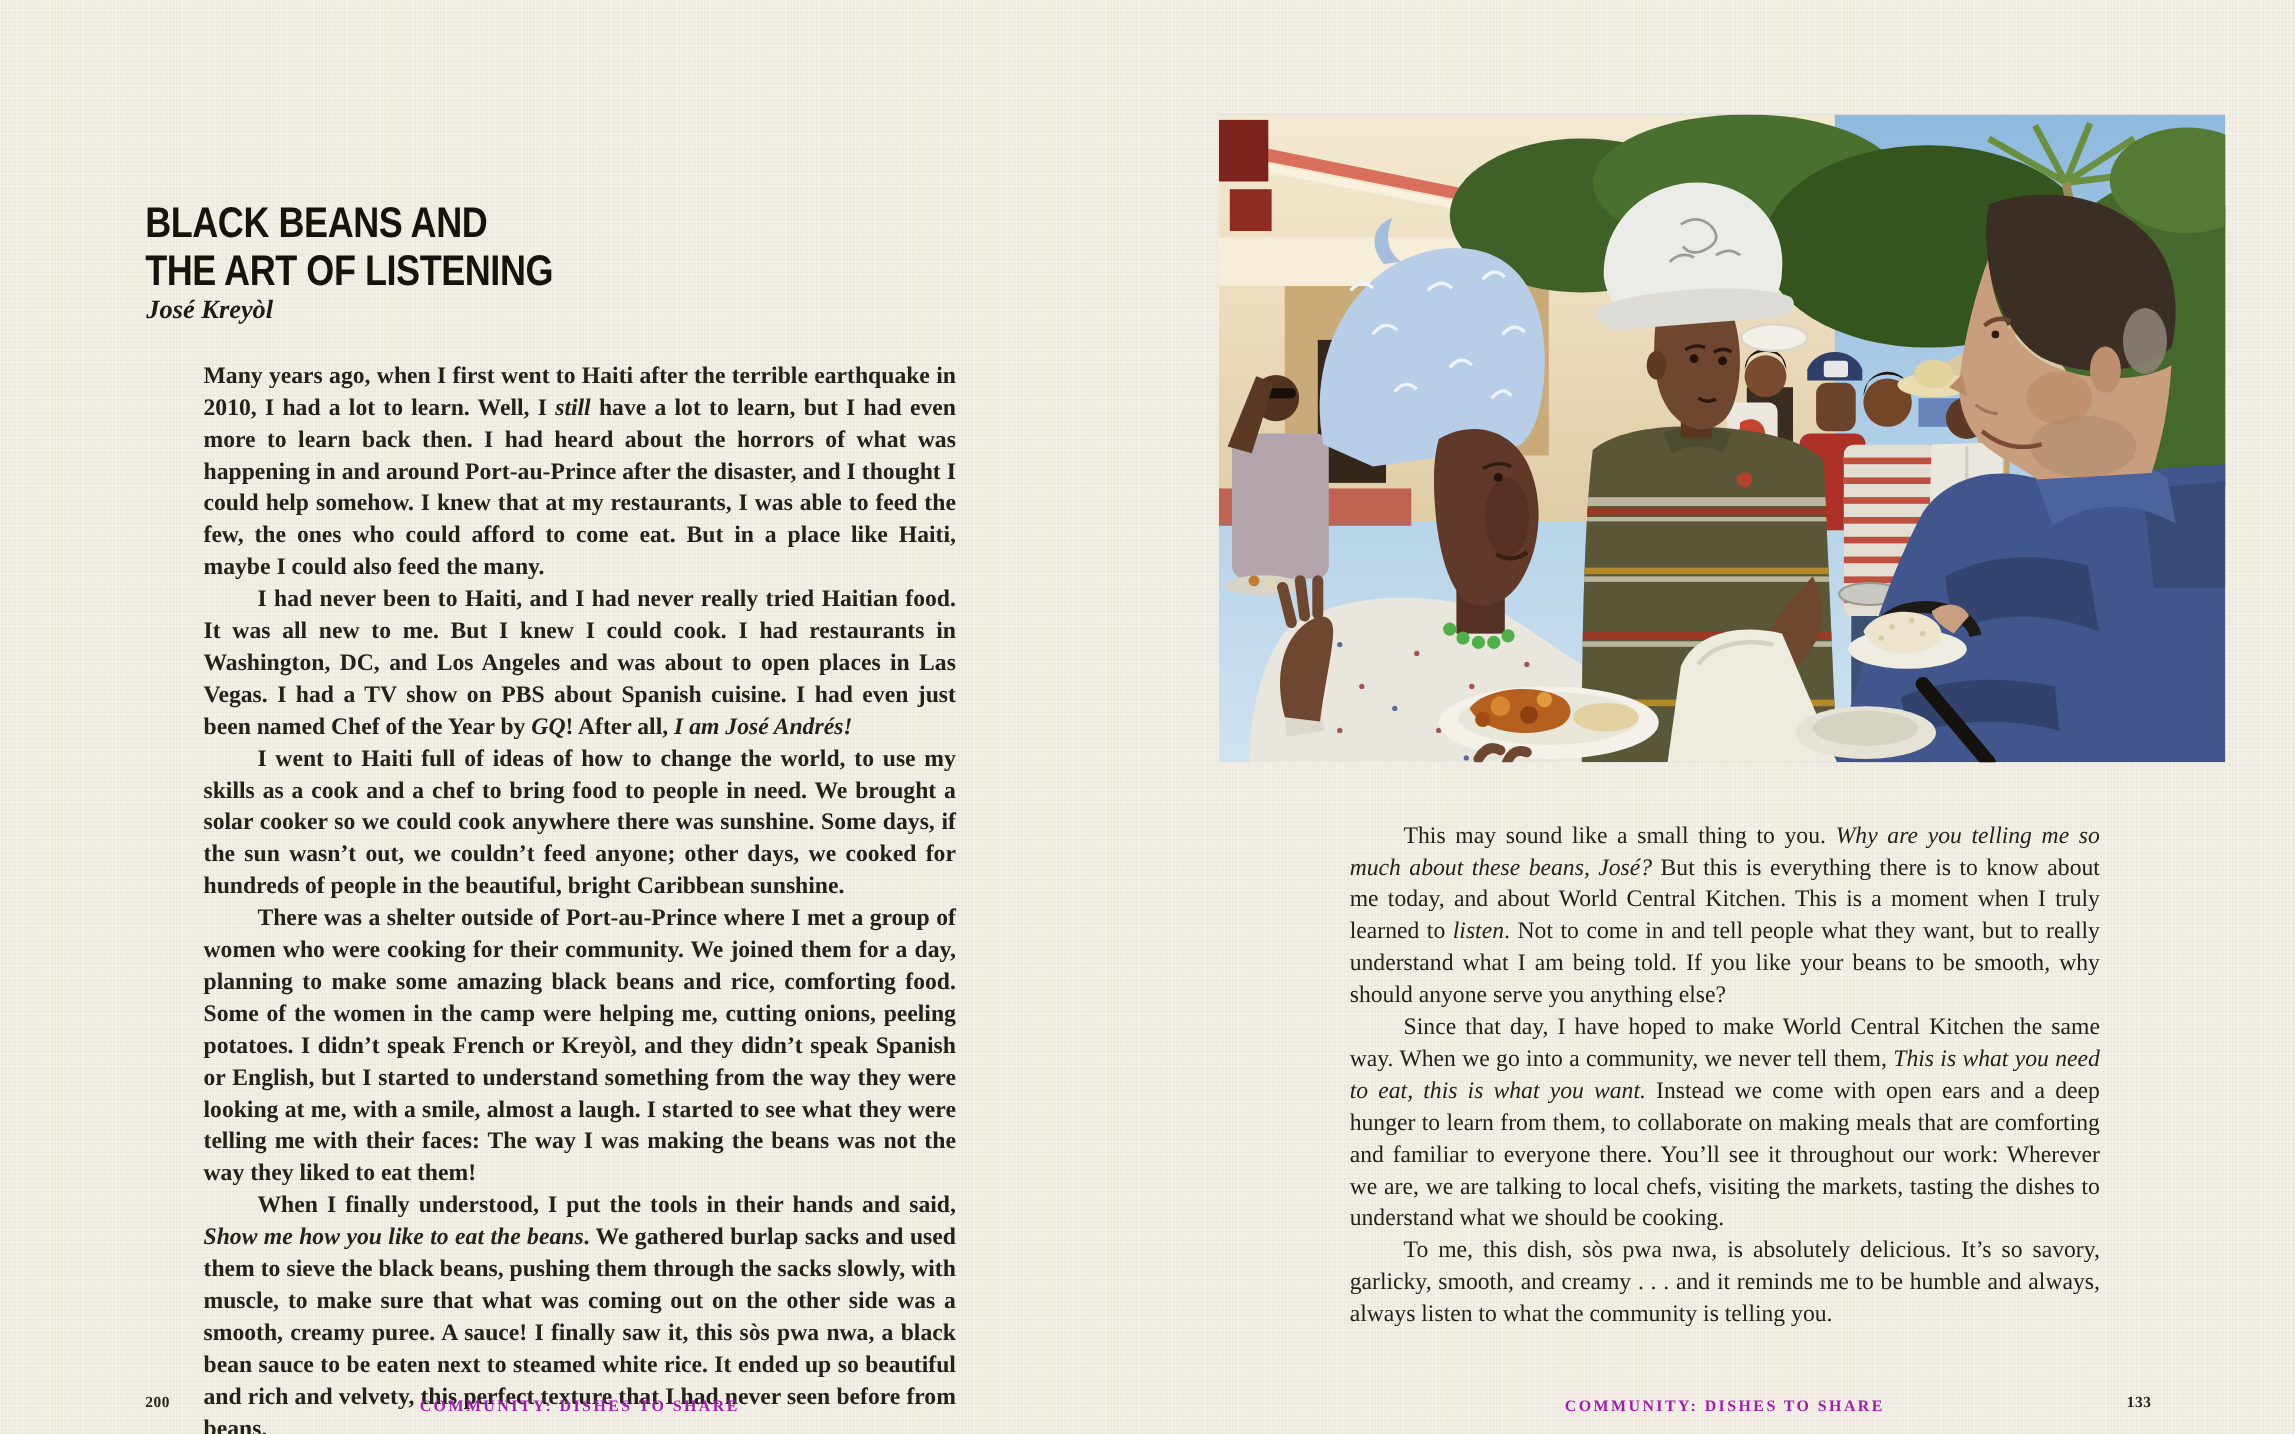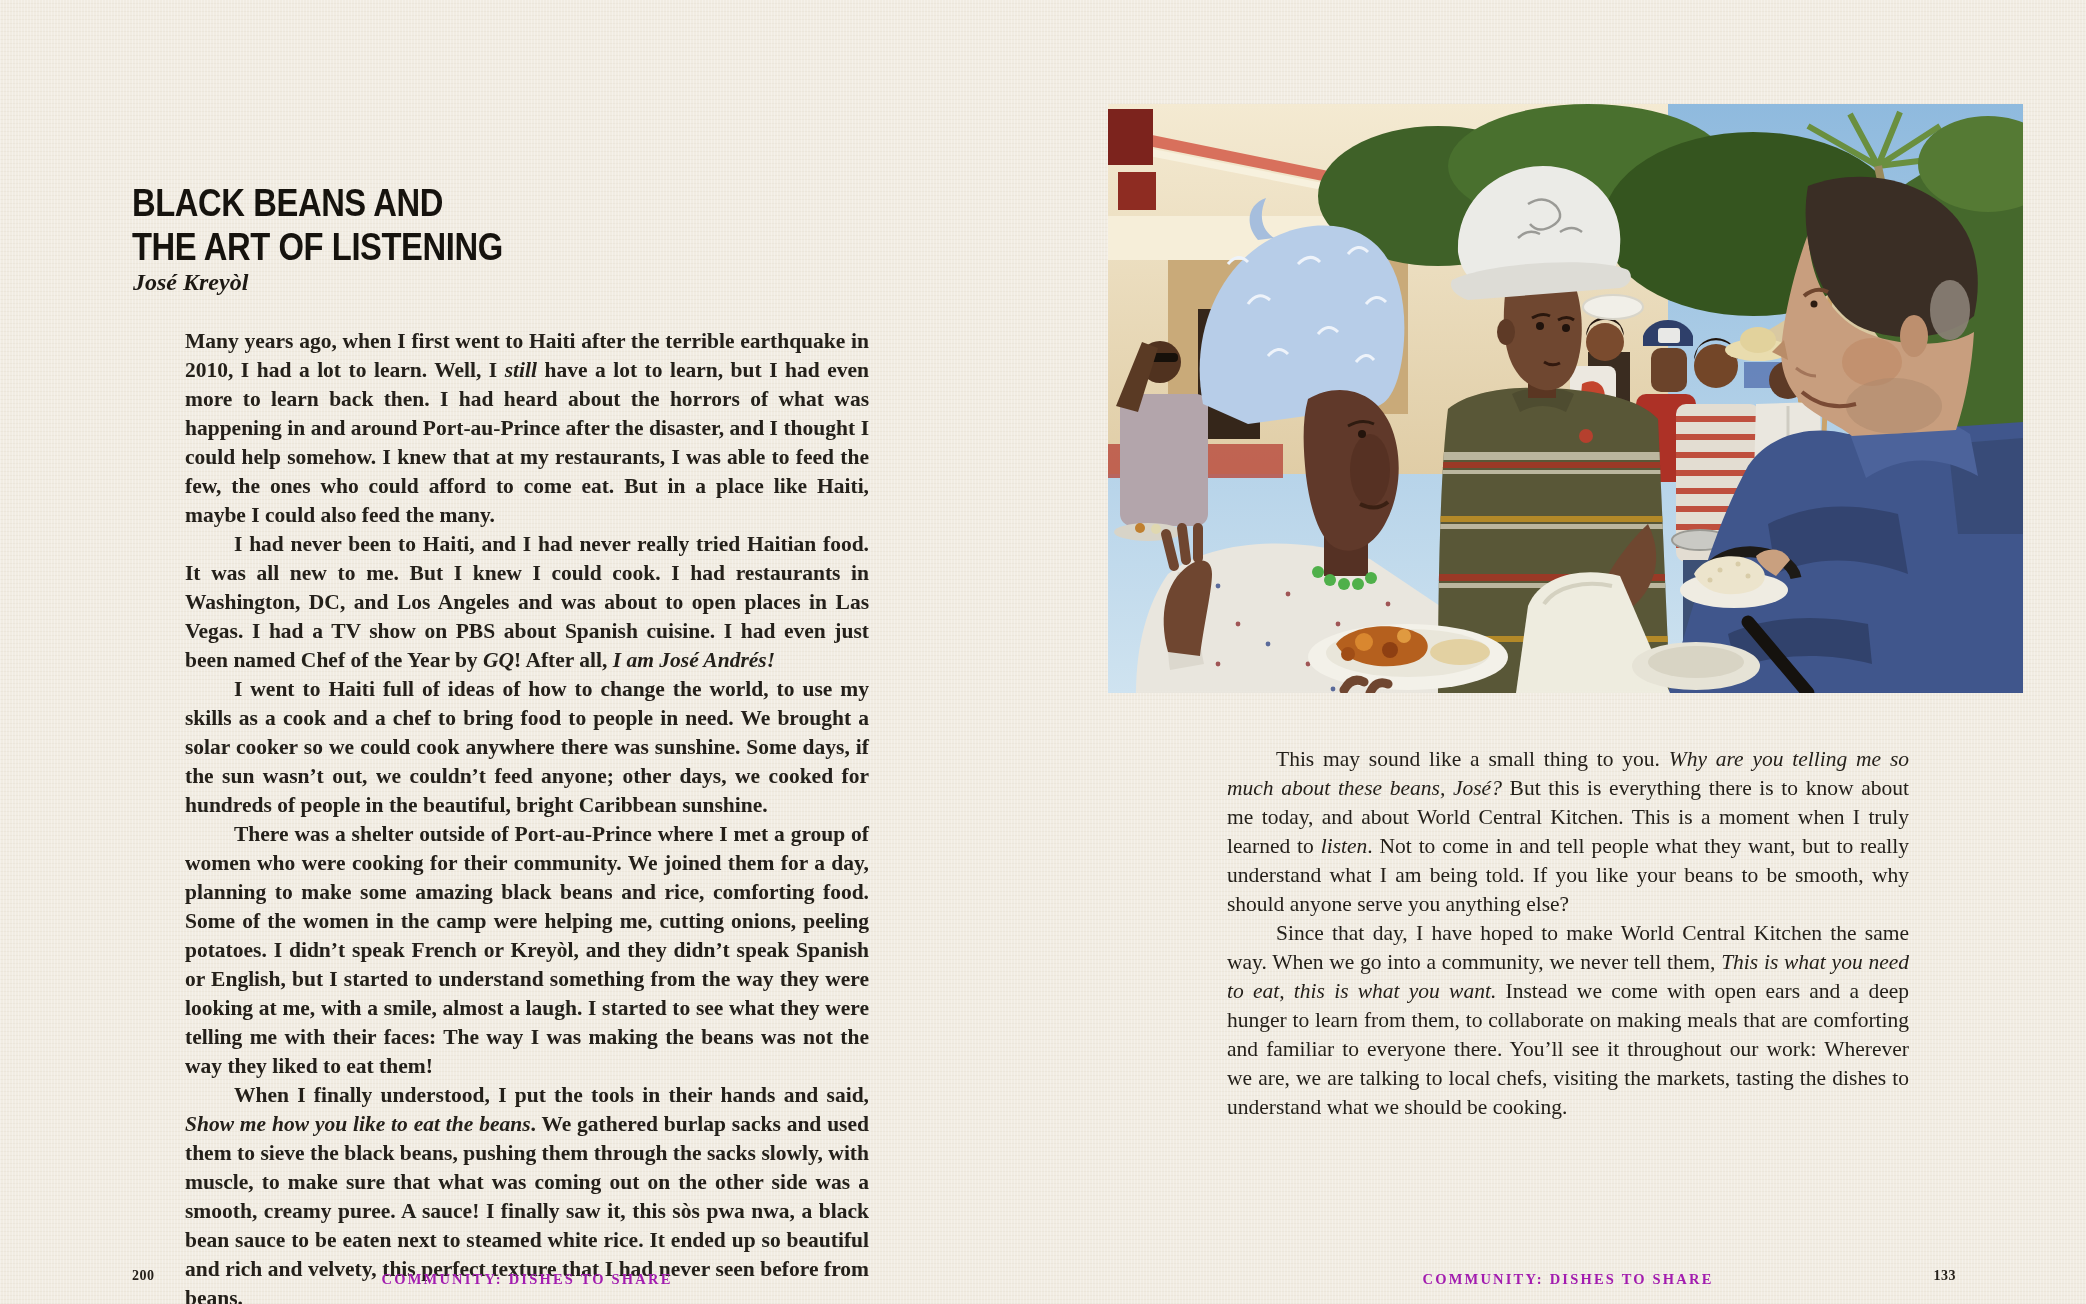--- a/index.html
+++ b/index.html
@@ -301,19 +301,20 @@
             <circle cx="240" cy="550" r="7" fill="#a04d16"></circle>
           <ellipse cx="352" cy="548" rx="30" ry="13" fill="#e3d1a2"></ellipse>
           <path d="M236,586 q8,-14 20,-8 M262,589 q6,-14 18,-9" stroke="#6f4630" stroke-width="9" fill="none" stroke-linecap="round"></path>
         </g>
       </svg>
     </div>
 
     <div class="bodycol col-right">
       <p class="ind"><span>This may sound like a small thing to you. </span><span class="it">Why are you telling me so much about these beans, José?</span><span> But this is everything there is to know about me today, and about World Central Kitchen. This is a moment when I truly learned to </span><span class="it">listen</span><span>. Not to come in and tell people what they want, but to really understand what I am being told. If you like your beans to be smooth, why should anyone serve you anything else?</span></p>
       <p class="ind"><span>Since that day, I have hoped to make World Central Kitchen the same way. When we go into a community, we never tell them, </span><span class="it">This is what you need to eat, this is what you want.</span><span> Instead we come with open ears and a deep hunger to learn from them, to collaborate on making meals that are comforting and familiar to everyone there. You’ll see it throughout our work: Wherever we are, we are talking to local chefs, visiting the markets, tasting the dishes to understand what we should be cooking.</span></p>
+      <p class="ind"><span>To me, this dish, sòs pwa nwa, is absolutely delicious. It’s so savory, garlicky, smooth, and creamy . . . and it reminds me to be humble and always, always listen to what the community is telling you.</span></p>
     </div>
 
     <div class="runfoot runfoot-right">COMMUNITY: DISHES TO SHARE</div>
     <div class="folio folio-right">133</div>
   </div>
 
 </div>
 
 </body></html>

